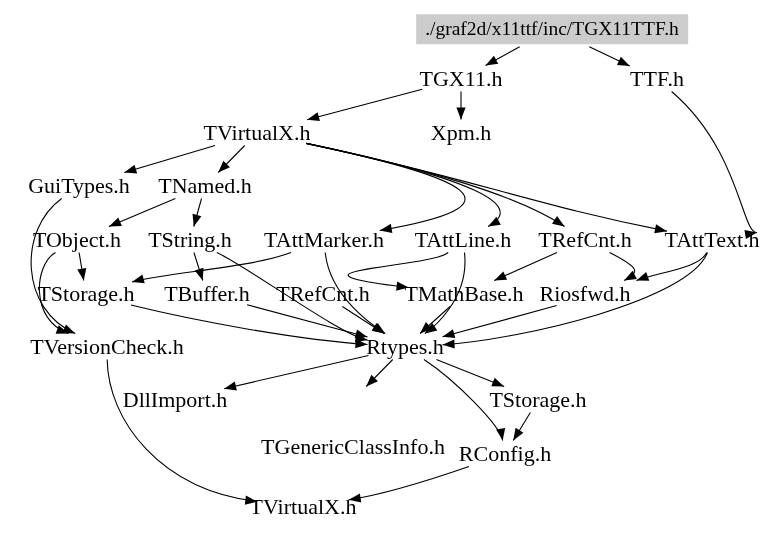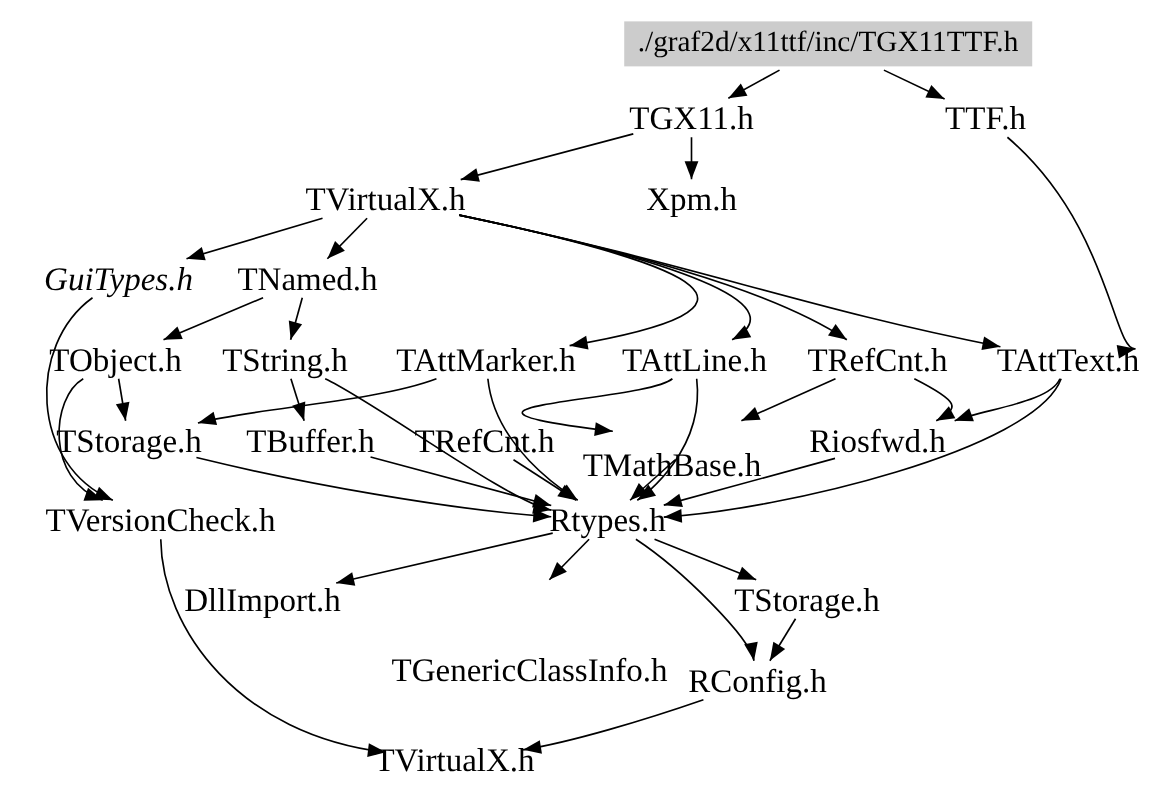--- a/index.html
+++ b/index.html
@@ -94,32 +94,32 @@
       <polygon points="513.25,440.5 515.5823036786487,427.86194795268824 523.4324965482467,432.6592880396648" class="arrow"></polygon>
       <path d="M468.9423076923077,466.5 C430,480 380,495 348.7265625,499.87378246753246" class="edge"></path>
       <polygon points="348.7265625,499.87378246753246 359.87510699957846,493.48082106135155 361.2917728752155,502.57109376335586" class="arrow"></polygon>
     </svg>
   <div id="nodes">
       <div class="node root" style="left: 552px; top: 29px;">./graf2d/x11ttf/inc/TGX11TTF.h</div>
       <div class="node" style="left: 461px; top: 79px;">TGX11.h</div>
       <div class="node" style="left: 657px; top: 79px;">TTF.h</div>
       <div class="node" style="left: 257px; top: 133px;">TVirtualX.h</div>
       <div class="node" style="left: 461px; top: 133px;">Xpm.h</div>
-      <div class="node" style="left: 79px; top: 186px; font-style: italic;">GuiTypes.h</div>
+      <div class="node" style="left: 79px; top: 186px;">GuiTypes.h</div>
       <div class="node" style="left: 205px; top: 186px;">TNamed.h</div>
       <div class="node" style="left: 77px; top: 240px;">TObject.h</div>
       <div class="node" style="left: 190px; top: 240px; font-family: Liberation Serif, serif;">TString.h</div>
       <div class="node" style="left: 324px; top: 240px;">TAttMarker.h</div>
       <div class="node" style="left: 463px; top: 240px;">TAttLine.h</div>
       <div class="node" style="left: 585px; top: 240px;">TRefCnt.h</div>
       <div class="node" style="left: 712px; top: 240px;">TAttText.h</div>
       <div class="node" style="left: 86px; top: 294px;">TStorage.h</div>
       <div class="node" style="left: 207px; top: 294px;">TBuffer.h</div>
       <div class="node" style="left: 323px; top: 294px;">TRefCnt.h</div>
-      <div class="node" style="left: 448px; top: 294px; margin-top: 16px;">TMathBase.h</div>
+      <div class="node" style="left: 464px; top: 294px;">TMathBase.h</div>
       <div class="node" style="left: 585px; top: 294px;">Riosfwd.h</div>
       <div class="node" style="left: 107px; top: 347px;">TVersionCheck.h</div>
       <div class="node" style="left: 405px; top: 347px;">Rtypes.h</div>
       <div class="node" style="left: 175px; top: 400px;">DllImport.h</div>
       <div class="node" style="left: 353px; top: 400px; margin-top: 47px;">TGenericClassInfo.h</div>
       <div class="node" style="left: 538px; top: 400px;">TStorage.h</div>
       <div class="node" style="left: 505px; top: 454px;">RConfig.h</div>
       <div class="node" style="left: 303px; top: 507px;">TVirtualX.h</div>
     </div>
 </div>

